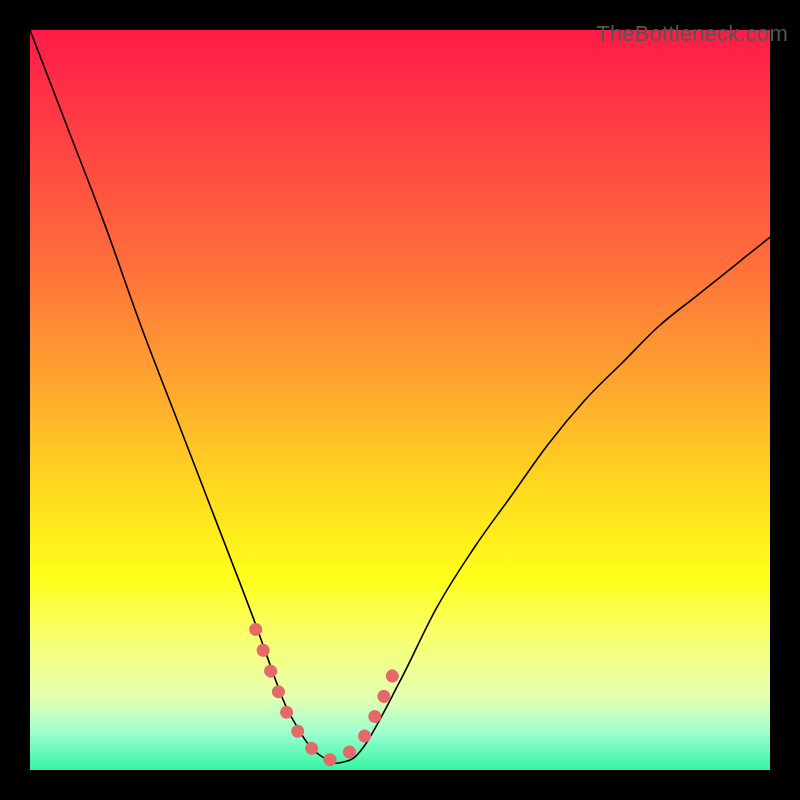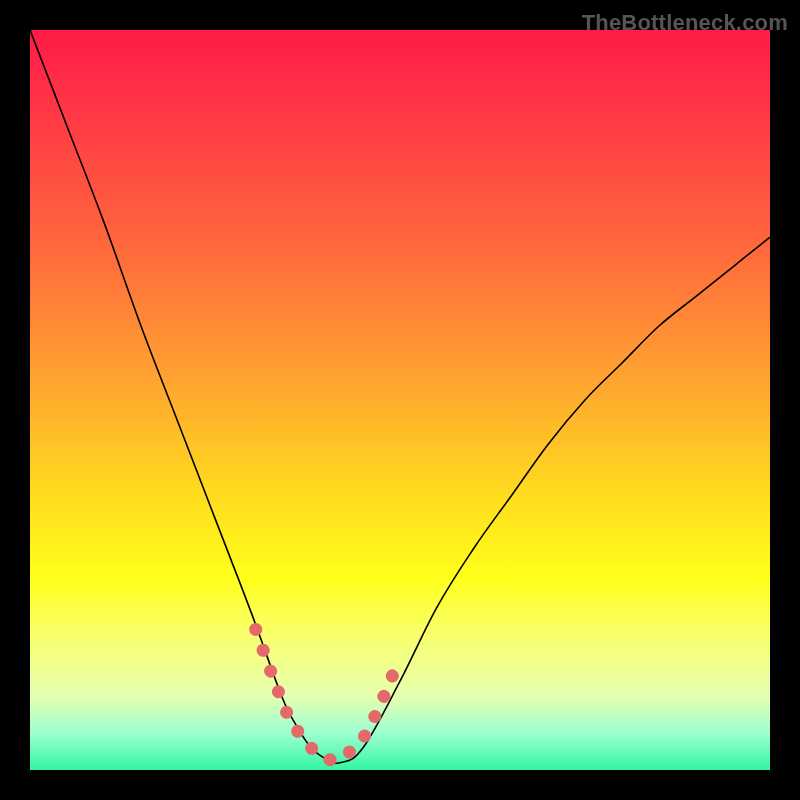--- a/index.html
+++ b/index.html
@@ -26,25 +26,25 @@
       #ffd91f 62%,
       #ffff1a 74%,
       #f8ff6e 82%,
       #e6ffb0 90%,
       #9dffd0 95%,
       #34f5a2 100%
     );
   }
   .watermark {
     position: absolute;
-    top: 10px;
+    top: 21px;
     right: 12px;
     color: #555;
     font-size: 22px;
-    font-weight: 700;
+    font-weight: 400;
     letter-spacing: 0.2px;
   }
   svg {
     position: absolute;
     left: 0;
     top: 0;
   }
   .curve {
     fill: none;
     stroke: #000;

